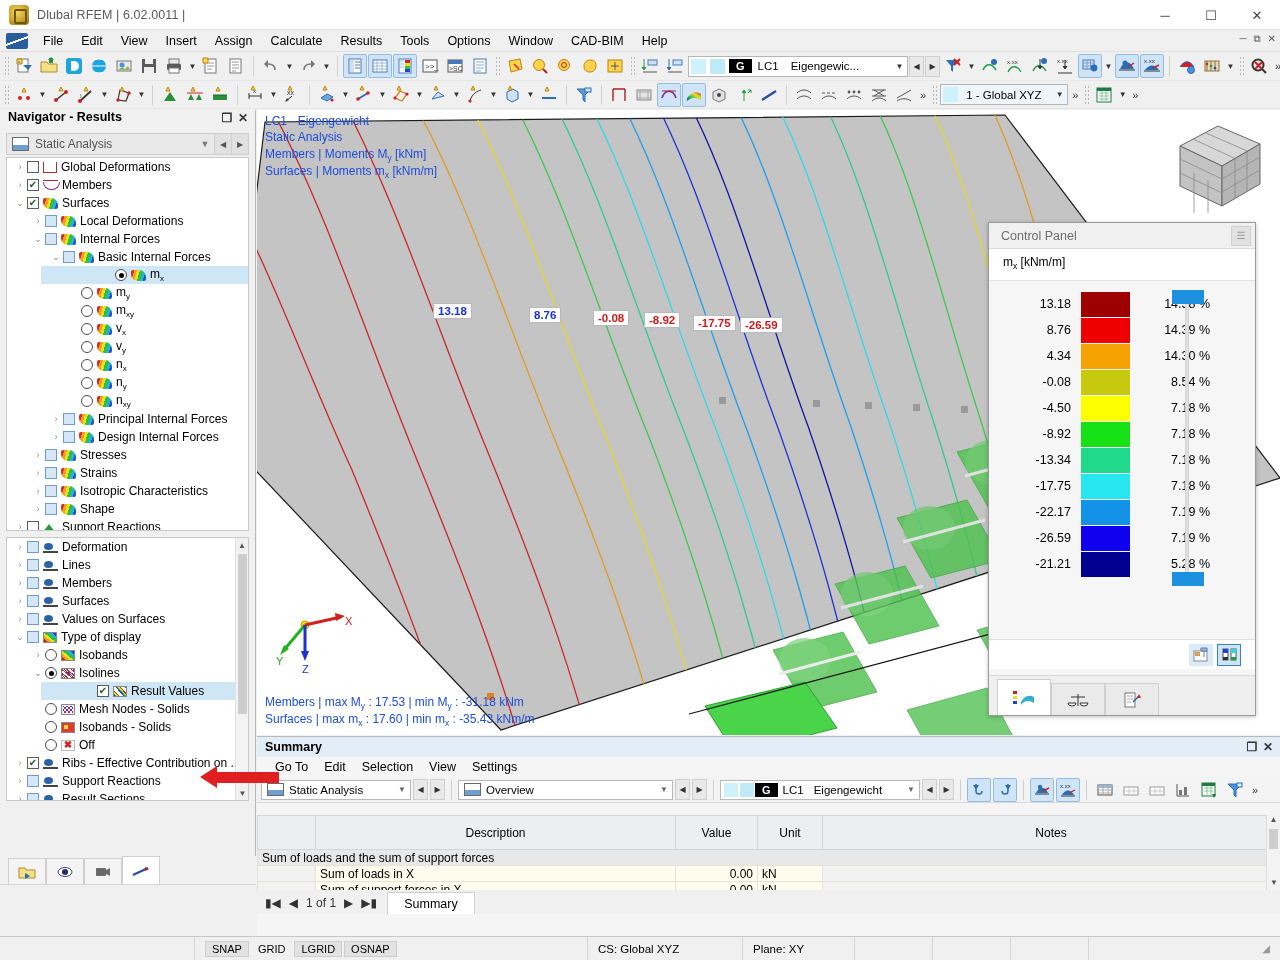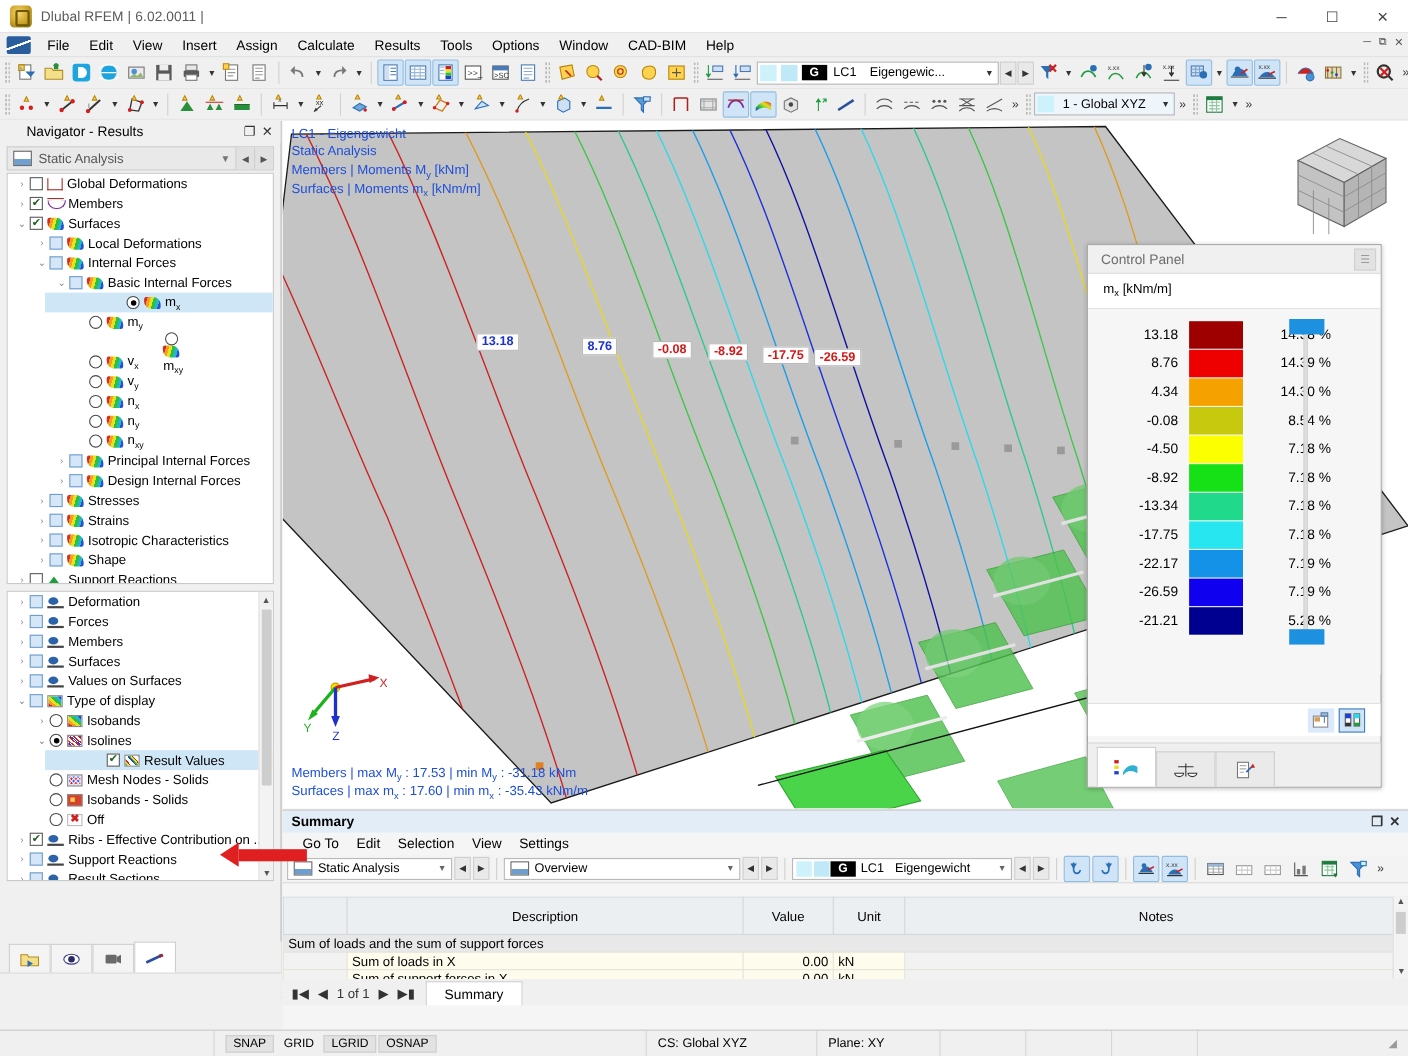--- a/index.html
+++ b/index.html
@@ -59,22 +59,22 @@
   .tcombo .gbadge{background:#000;color:#fff;font-weight:bold;padding:1px 7px;font-size:11px;margin-left:2px;}
   .tcombo .lc{padding:0 6px;}
   .tcombo .nm{padding:0 6px;}
   .tcombo .dd{width:15px;text-align:center;font-size:8px;color:#333;}
   .navbtn{width:15px;height:21px;display:inline-flex;align-items:center;justify-content:center;
     font-size:8px;background:#e9e9e9;border:1px solid #cfcfcf;color:#333;flex:0 0 auto;}
 
   
   .navpanel{ position:absolute; left:0; top:110px; width:256px; height:798px; background:#f0f0f0;
     border-right:1px solid #b8b8b8; }
-  .navhdr{ height:20px; display:flex;align-items:center; padding:0 4px 0 24px;
-    background:#f0f0f0; font-weight:normal; font-size:12.5px;}
+  .navhdr{ height:20px; display:flex;align-items:flex-start; padding:0 4px 0 8px;
+    background:#f0f0f0; font-weight:bold; font-size:12.5px;}
   .navhdr .sp{flex:1;}
   .navhdr .ic{width:16px;height:16px;display:flex;align-items:center;justify-content:center;color:#333;font-size:12px;}
   .navcombo{ margin:3px 6px 2px 6px; height:22px; background:#e9e9e9; border:1px solid #cccccc;
     display:flex; align-items:center; font-size:12px; color:#555;}
   .navcombo .ico{ width:17px;height:14px;margin:0 6px 0 5px; border:1px solid #6a6a6a; background:linear-gradient(#fff 55%,#6f9fd0 56%); }
   .navcombo .dd{ width:18px;text-align:center;font-size:9px;color:#777;}
   .navcombo .ar{ width:17px;height:20px;display:flex;align-items:center;justify-content:center;
      background:#e1e1e1;border-left:1px solid #cfcfcf;font-size:8px;}
   .treebox{ margin:2px 6px 0 6px; background:#fff; border:1px solid #c9c9c9; overflow:hidden; position:relative;}
   .tree1{ height:374px; }
@@ -816,21 +816,21 @@
           <span class="rb on"></span>
           <span class="surfico"></span>
           <span class="tlabel">m<sub>x</sub></span>
         </div>
         <div class="trow" style="padding-left: 60px;">
           <span class="exp"></span>
           <span class="rb"></span>
           <span class="surfico"></span>
           <span class="tlabel">m<sub>y</sub></span>
         </div>
-        <div class="trow" style="padding-left: 60px; flex-direction: column;">
+        <div class="trow" style="padding-left: 60px;">
           <span class="exp"></span>
           <span class="rb"></span>
           <span class="surfico"></span>
           <span class="tlabel">m<sub>xy</sub></span>
         </div>
         <div class="trow" style="padding-left: 60px;">
           <span class="exp"></span>
           <span class="rb"></span>
           <span class="surfico"></span>
           <span class="tlabel">v<sub>x</sub></span>
@@ -911,21 +911,21 @@
     <div class="trow" style="padding-left: 6px;">
           <span class="exp">›</span>
           <span class="cb lt"></span>
           <span class="dispico"></span>
           <span class="tlabel">Deformation</span>
         </div>
         <div class="trow" style="padding-left: 6px;">
           <span class="exp">›</span>
           <span class="cb lt"></span>
           <span class="dispico"></span>
-          <span class="tlabel">Forces</span>
+          <span class="tlabel">Lines</span>
         </div>
         <div class="trow" style="padding-left: 6px;">
           <span class="exp">›</span>
           <span class="cb lt"></span>
           <span class="dispico"></span>
           <span class="tlabel">Members</span>
         </div>
         <div class="trow" style="padding-left: 6px;">
           <span class="exp">›</span>
           <span class="cb lt"></span>

